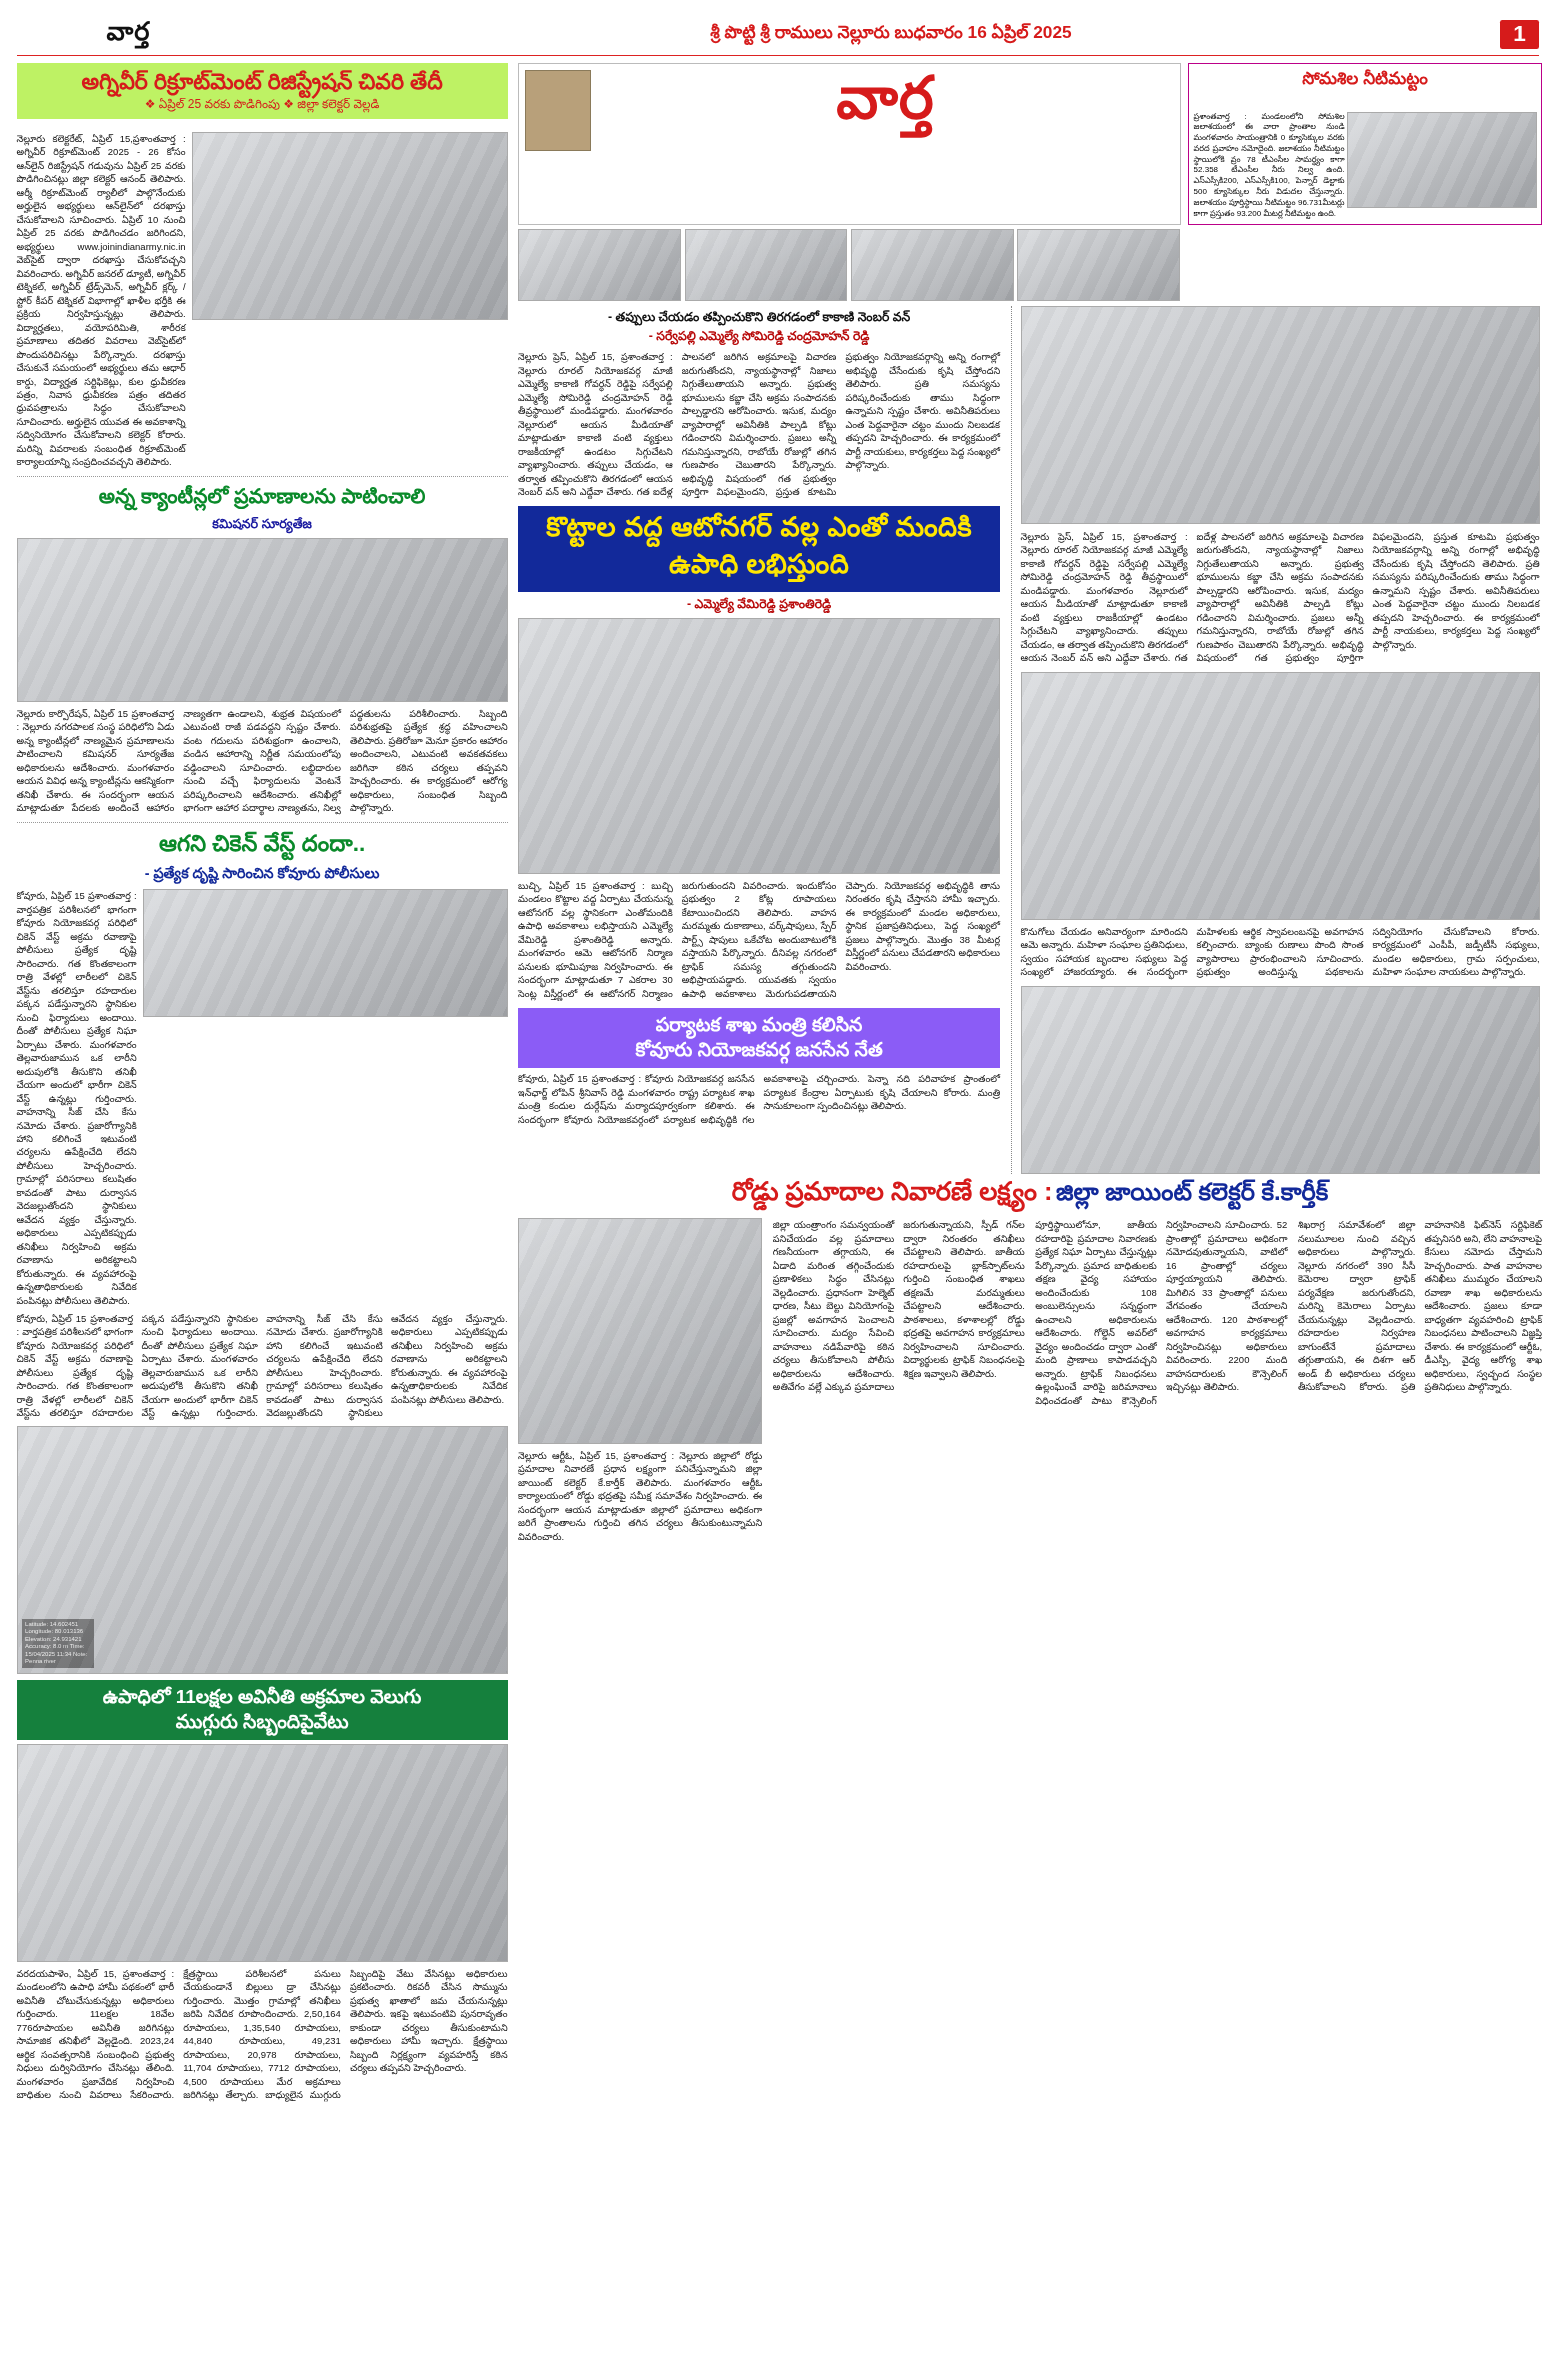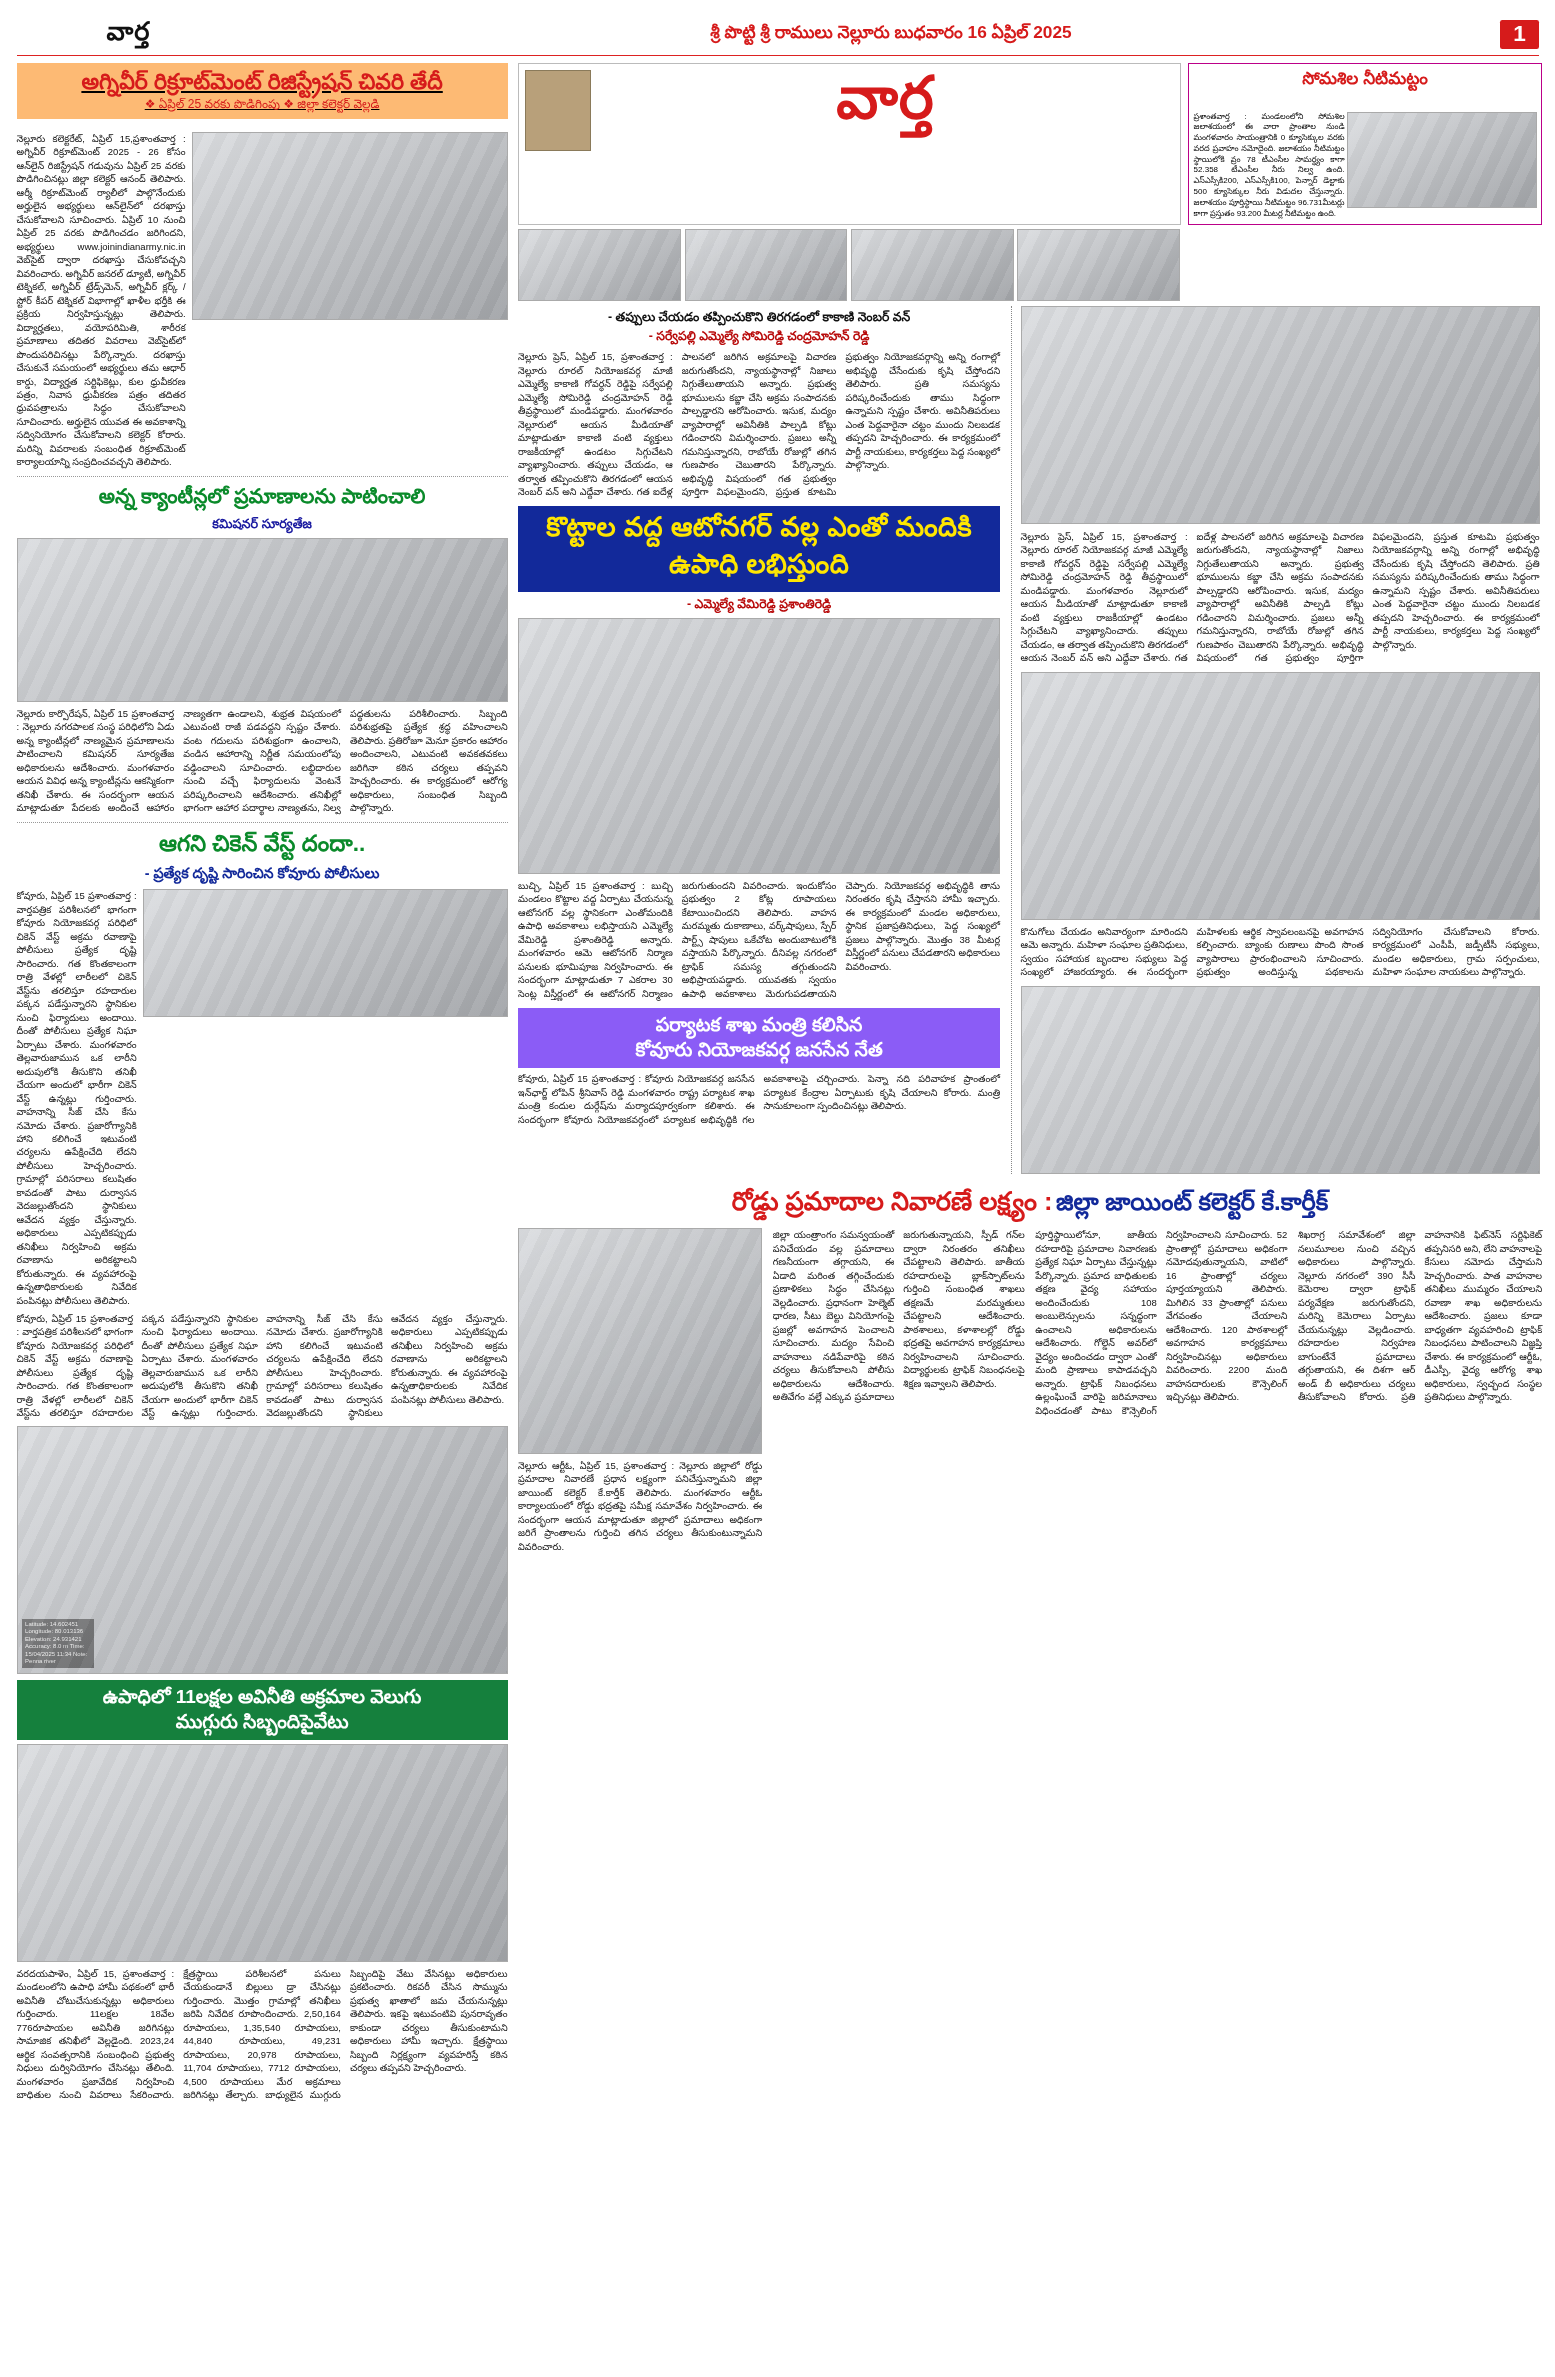--- a/index.html
+++ b/index.html
@@ -31,21 +31,21 @@
 
   
   .cols { display:flex; gap:10.5px; margin-top:7.5px; }
   .col-left { width:497px; }
   .col-mid  { width:482px; }
   .col-right{ width:529px; }
 
   .vline { border-left:0.8px dotted #888; }
 
   
-  .hl-pink { background:#fdba74;text-decoration:underline; }
+  .hl-pink { background:#bef264; }
   .redhead {
     color:#d61b1b; font-size:22px; font-weight:bold; text-align:center; line-height:1.25;
   }
   .subhead {
     color:#1a1aa0; font-size:12.8px; text-align:center; font-weight:bold; margin-top:3px;
   }
   .bullets { text-align:center; color:#d61b1b; font-size:12px; margin-top:2.3px; }
   .body-text {
     font-size:9.5px; line-height:1.42; color:#111; text-align:justify;
     hyphens:auto; word-break:break-word;
@@ -220,21 +220,21 @@
           <div class="photo" style="width:100%; height:218px;"></div>
           <div class="body-text col3" style="margin-top:6px;">నెల్లూరు ప్రెస్, ఏప్రిల్ 15, ప్రశాంతవార్త : నెల్లూరు రూరల్ నియోజకవర్గ మాజీ ఎమ్మెల్యే కాకాణి గోవర్ధన్ రెడ్డిపై సర్వేపల్లి ఎమ్మెల్యే సోమిరెడ్డి చంద్రమోహన్ రెడ్డి తీవ్రస్థాయిలో మండిపడ్డారు. మంగళవారం నెల్లూరులో ఆయన మీడియాతో మాట్లాడుతూ కాకాణి వంటి వ్యక్తులు రాజకీయాల్లో ఉండటం సిగ్గుచేటని వ్యాఖ్యానించారు. తప్పులు చేయడం, ఆ తర్వాత తప్పించుకొని తిరగడంలో ఆయన నెంబర్ వన్ అని ఎద్దేవా చేశారు. గత ఐదేళ్ల పాలనలో జరిగిన అక్రమాలపై విచారణ జరుగుతోందని, న్యాయస్థానాల్లో నిజాలు నిగ్గుతేలుతాయని అన్నారు. ప్రభుత్వ భూములను కబ్జా చేసి అక్రమ సంపాదనకు పాల్పడ్డారని ఆరోపించారు. ఇసుక, మద్యం వ్యాపారాల్లో అవినీతికి పాల్పడి కోట్లు గడించారని విమర్శించారు. ప్రజలు అన్నీ గమనిస్తున్నారని, రాబోయే రోజుల్లో తగిన గుణపాఠం చెబుతారని పేర్కొన్నారు. అభివృద్ధి విషయంలో గత ప్రభుత్వం పూర్తిగా విఫలమైందని, ప్రస్తుత కూటమి ప్రభుత్వం నియోజకవర్గాన్ని అన్ని రంగాల్లో అభివృద్ధి చేసేందుకు కృషి చేస్తోందని తెలిపారు. ప్రతి సమస్యను పరిష్కరించేందుకు తాము సిద్ధంగా ఉన్నామని స్పష్టం చేశారు. అవినీతిపరులు ఎంత పెద్దవారైనా చట్టం ముందు నిలబడక తప్పదని హెచ్చరించారు. ఈ కార్యక్రమంలో పార్టీ నాయకులు, కార్యకర్తలు పెద్ద సంఖ్యలో పాల్గొన్నారు.</div>
 
           <div class="photo" style="width:100%; height:248px; margin-top:7.5px;"></div>
           <div class="body-text col3" style="margin-top:4.5px;">కొనుగోలు చేయడం అనివార్యంగా మారిందని ఆమె అన్నారు. మహిళా సంఘాల ప్రతినిధులు, స్వయం సహాయక బృందాల సభ్యులు పెద్ద సంఖ్యలో హాజరయ్యారు. ఈ సందర్భంగా మహిళలకు ఆర్థిక స్వావలంబనపై అవగాహన కల్పించారు. బ్యాంకు రుణాలు పొంది సొంత వ్యాపారాలు ప్రారంభించాలని సూచించారు. ప్రభుత్వం అందిస్తున్న పథకాలను సద్వినియోగం చేసుకోవాలని కోరారు. కార్యక్రమంలో ఎంపీపీ, జడ్పీటీసీ సభ్యులు, మండల అధికారులు, గ్రామ సర్పంచులు, మహిళా సంఘాల నాయకులు పాల్గొన్నారు.</div>
 
           <div class="photo" style="width:100%; height:188px; margin-top:7.5px;"></div>
         </div>
       </div>
 
-      <div style="margin-top:13px;">
+      <div style="margin-top:3px;">
         <div style="text-align:center;">
           <span class="h-red" style="font-size:25.6px;">రోడ్డు ప్రమాదాల నివారణే లక్ష్యం :</span>
           <span class="h-blue" style="font-size:24px;">జిల్లా జాయింట్ కలెక్టర్ కే.కార్తీక్</span>
         </div>
         <div class="cols" style="margin-top:6px;">
           <div style="width:248px;">
             <div class="photo" style="width:100%; height:226px;"></div>
             <div class="body-text" style="margin-top:4.5px;">నెల్లూరు ఆర్టీఓ, ఏప్రిల్ 15, ప్రశాంతవార్త : నెల్లూరు జిల్లాలో రోడ్డు ప్రమాదాల నివారణే ప్రధాన లక్ష్యంగా పనిచేస్తున్నామని జిల్లా జాయింట్ కలెక్టర్ కే.కార్తీక్ తెలిపారు. మంగళవారం ఆర్టీఓ కార్యాలయంలో రోడ్డు భద్రతపై సమీక్ష సమావేశం నిర్వహించారు. ఈ సందర్భంగా ఆయన మాట్లాడుతూ జిల్లాలో ప్రమాదాలు అధికంగా జరిగే ప్రాంతాలను గుర్తించి తగిన చర్యలు తీసుకుంటున్నామని వివరించారు.</div>
           </div>
           <div class="body-text col2" style="width:256px;">జిల్లా యంత్రాంగం సమన్వయంతో పనిచేయడం వల్ల ప్రమాదాలు గణనీయంగా తగ్గాయని, ఈ ఏడాది మరింత తగ్గించేందుకు ప్రణాళికలు సిద్ధం చేసినట్లు వెల్లడించారు. ప్రధానంగా హెల్మెట్ ధారణ, సీటు బెల్టు వినియోగంపై ప్రజల్లో అవగాహన పెంచాలని సూచించారు. మద్యం సేవించి వాహనాలు నడిపేవారిపై కఠిన చర్యలు తీసుకోవాలని పోలీసు అధికారులను ఆదేశించారు. అతివేగం వల్లే ఎక్కువ ప్రమాదాలు జరుగుతున్నాయని, స్పీడ్ గన్‌ల ద్వారా నిరంతరం తనిఖీలు చేపట్టాలని తెలిపారు. జాతీయ రహదారులపై బ్లాక్‌స్పాట్‌లను గుర్తించి సంబంధిత శాఖలు తక్షణమే మరమ్మతులు చేపట్టాలని ఆదేశించారు. పాఠశాలలు, కళాశాలల్లో రోడ్డు భద్రతపై అవగాహన కార్యక్రమాలు నిర్వహించాలని సూచించారు. విద్యార్థులకు ట్రాఫిక్ నిబంధనలపై శిక్షణ ఇవ్వాలని తెలిపారు.</div>

